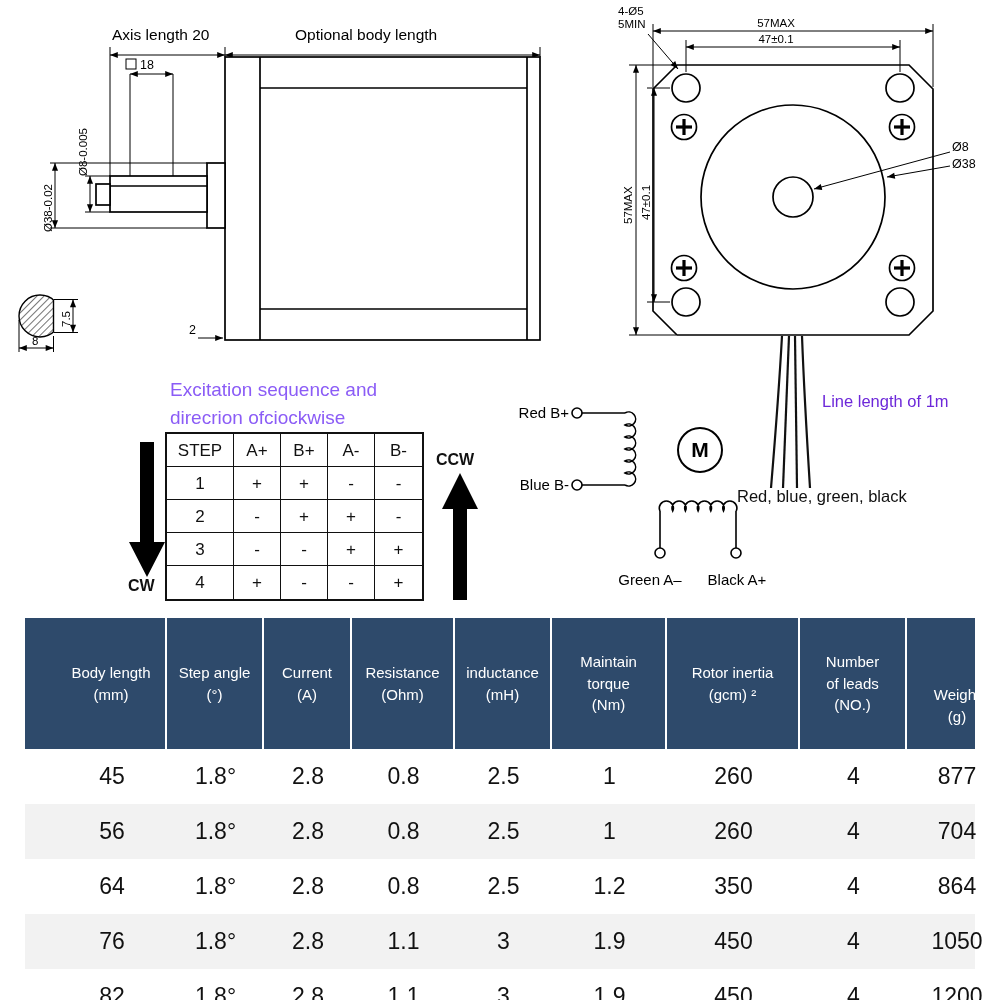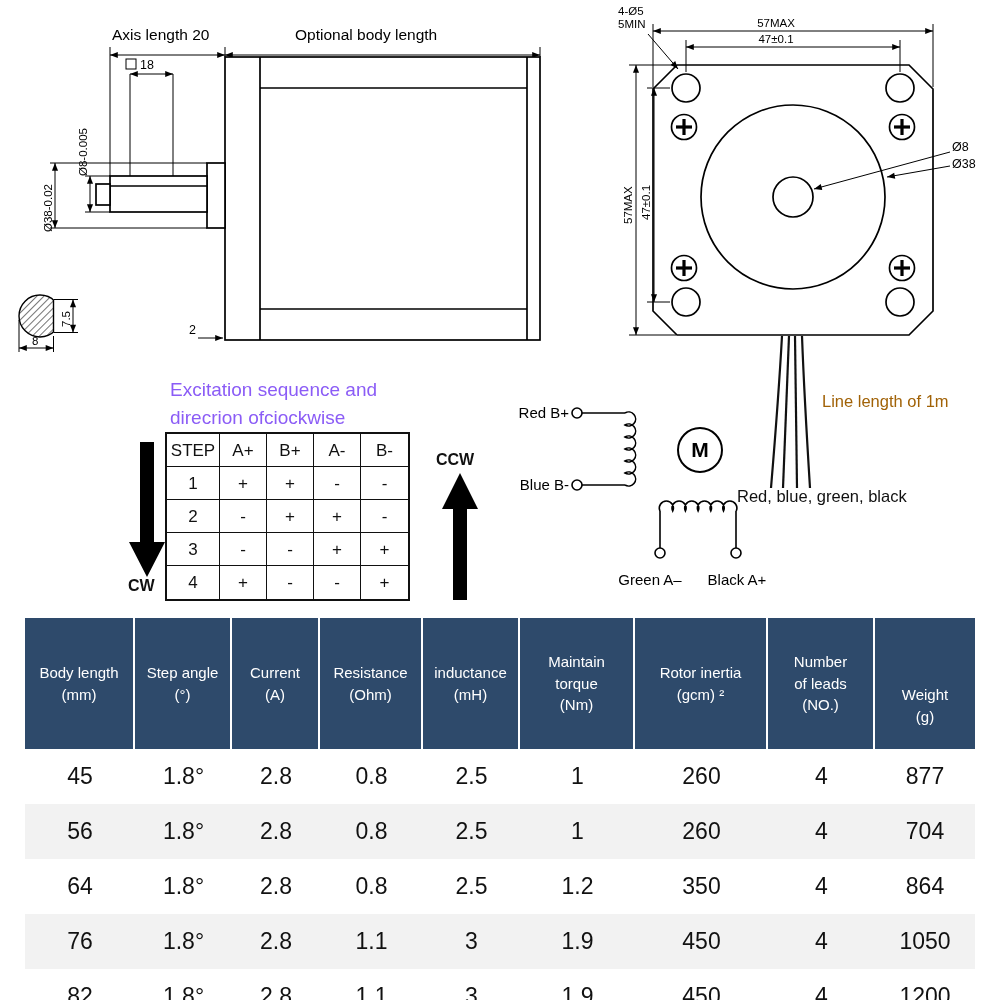--- a/index.html
+++ b/index.html
@@ -12,35 +12,35 @@
   .t15 { font-size:15px; }
   .t21 { font-size:21px; font-weight:bold; }
   .svg-label { font-size:15.5px; }
   .dimg line { stroke:#000; stroke-width:1; fill:none; }
   .dimg rect { stroke:#000; stroke-width:1; fill:none; }
   .body rect, .body path, .body circle, .body line { stroke:#000; stroke-width:1.7; fill:none; }
   .body rect, .body path { fill:#fff; }
   .wire line, .wire path { stroke:#000; stroke-width:1.6; fill:none; }
   .wire circle { stroke:#000; stroke-width:1.6; fill:#fff; }
   .screw line { stroke:#000; stroke-width:3.2; }
-  .note-red { color:#a16207; font-size:16.5px; }
+  .note-red { color:#6d28d9; font-size:16.5px; }
   .lead-colors { font-size:16.5px; color:#111; }
   .exc-title { font-size:19px; line-height:1.45; color:#8b5cf6; }
   .cw-label,.ccw-label { font-size:16px; font-weight:bold; }
 
   .exc { position:absolute; left:165px; top:432px; border:2px solid #111; background:#fff; }
   .exr { display:flex; }
   .exr > div { width:47px; height:33px; line-height:33px; text-align:center; font-size:17px;
                border-right:1.5px solid #111; border-bottom:1.5px solid #111; }
-  .exr > div:first-child { width:53px; }
+  .exr > div:first-child { width:67px; }
   .exr > div:last-child { border-right:none; }
   .exr:last-child > div { border-bottom:none; }
 
   .spec { position:absolute; left:25px; top:618px; width:950px; }
-  .spec-head, .spec-row { display:grid; grid-template-columns:110px 97px 88px 103px 97px 115px 133px 107px 100px; }
+  .spec-head, .spec-row { display:grid; grid-template-columns:110px 97px 88px 103px 97px 115px 133px 107px 100px;padding-left:32px; }
   .spec-head { background:#2e4a6b; color:#fff; }
   .sh { display:flex; align-items:center; justify-content:center; text-align:center;
         white-space:pre-line; font-size:15px; line-height:1.45; min-height:87px;
         border-right:2px solid #fff; padding:6px 2px; }
   .sh:last-child { border-right:none;margin-top:44px; }
   .spec-row:nth-child(odd) { background:#f2f2f2; }
   .sc { height:55px; line-height:55px; text-align:center; font-size:23px; }
 </style>
 </head>
 <body>

